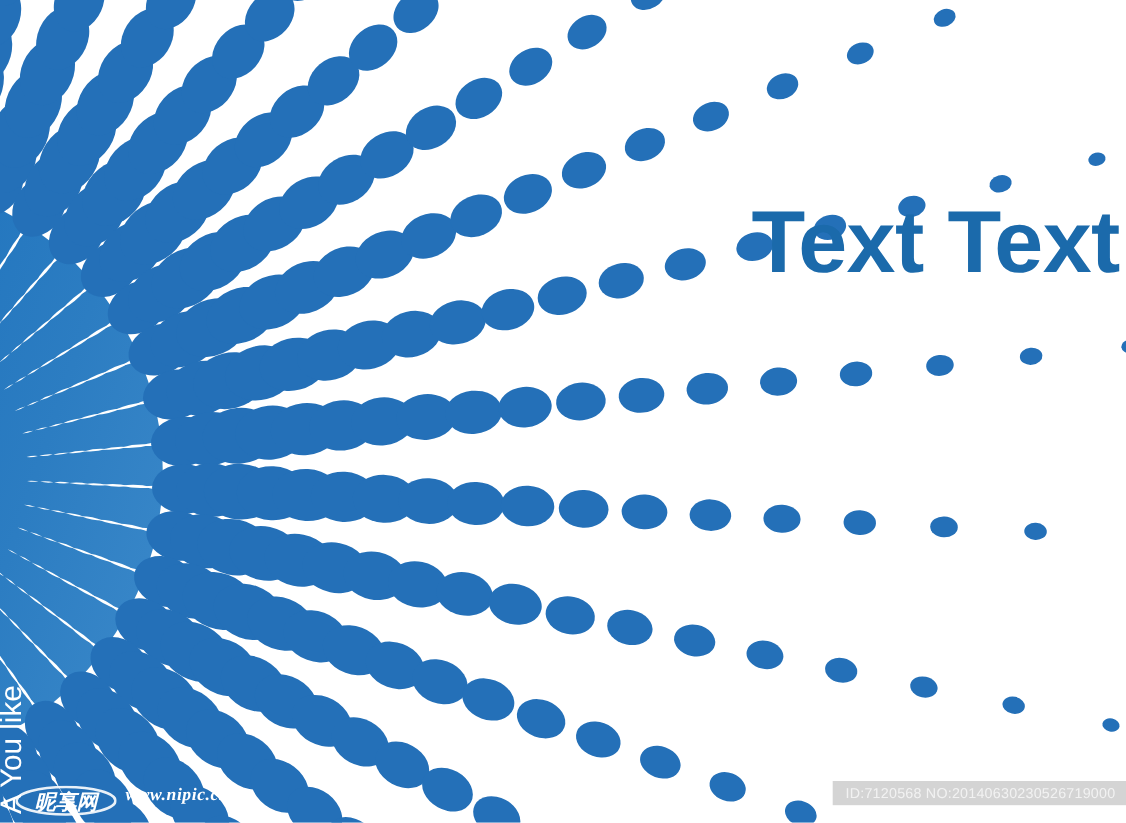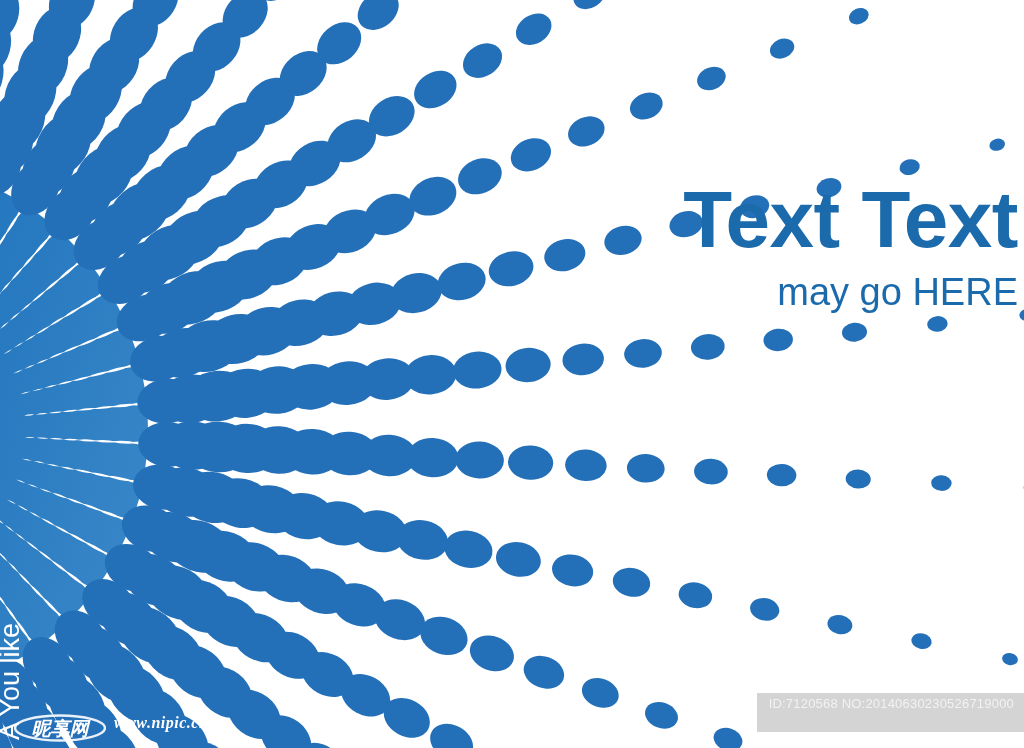--- a/index.html
+++ b/index.html
@@ -100,21 +100,21 @@
   
   .id-strip {
     position: absolute;
     right: 0;
     bottom: 16px;
     background: #d4d4d4;
     color: #f2f2f2;
     font-family: "Liberation Sans", sans-serif;
     font-size: 13px;
     letter-spacing: 0.2px;
-    padding: 3px 10px 21px 12px;
+    padding: 3px 10px 4px 12px;
     white-space: nowrap;
   }
 </style>
 </head>
 <body>
 
 <div id="stage">
 
   <svg id="artwork" viewBox="0 0 1024 748" aria-hidden="true">
     <defs>
@@ -485,21 +485,20 @@
           <ellipse cx="0" cy="0" rx="6.00" ry="7.92" transform="translate(1027.3,314.9) rotate(84.3)" fill="#2470b8"></ellipse>
           <ellipse cx="0" cy="0" rx="6.00" ry="7.92" transform="translate(1031.6,487.6) rotate(92.9)" fill="#2470b8"></ellipse>
           <ellipse cx="0" cy="0" rx="6.00" ry="7.92" transform="translate(1010.0,659.1) rotate(101.5)" fill="#2470b8"></ellipse>
           <ellipse cx="0" cy="0" rx="4.22" ry="5.57" transform="translate(1032.3,-57.2) rotate(67.1)" fill="#2470b8"></ellipse>
         </g>
     </g>
   </svg>
 
   <div class="headline-block">
     <div class="headline">Text Text</div>
-    <div class="subhead">may go HERE</div>
   </div>
 
   <div class="side-text-wrap">
 
     <div class="side-sub">A You like</div>
   </div>
 
   <div class="watermark">
     <svg class="wm-logo" width="92" height="28" viewBox="0 0 92 28">
       <ellipse cx="46" cy="14" rx="45" ry="12.5" fill="none" stroke="#ffffff" stroke-width="2.4" opacity="0.9"></ellipse>

